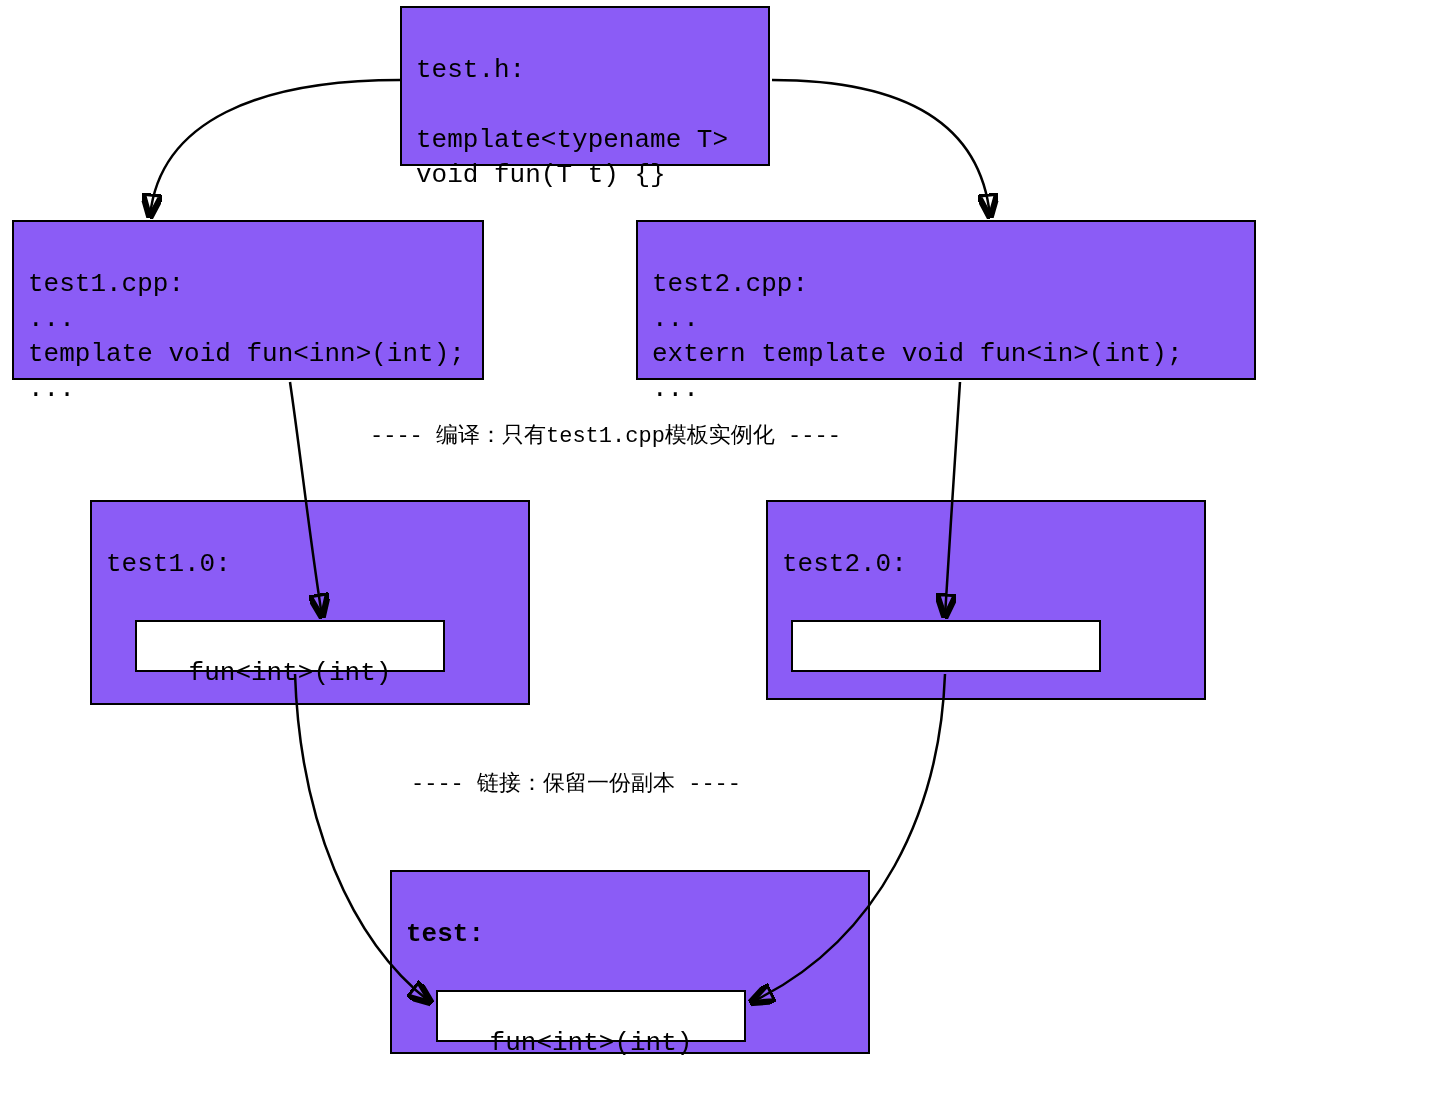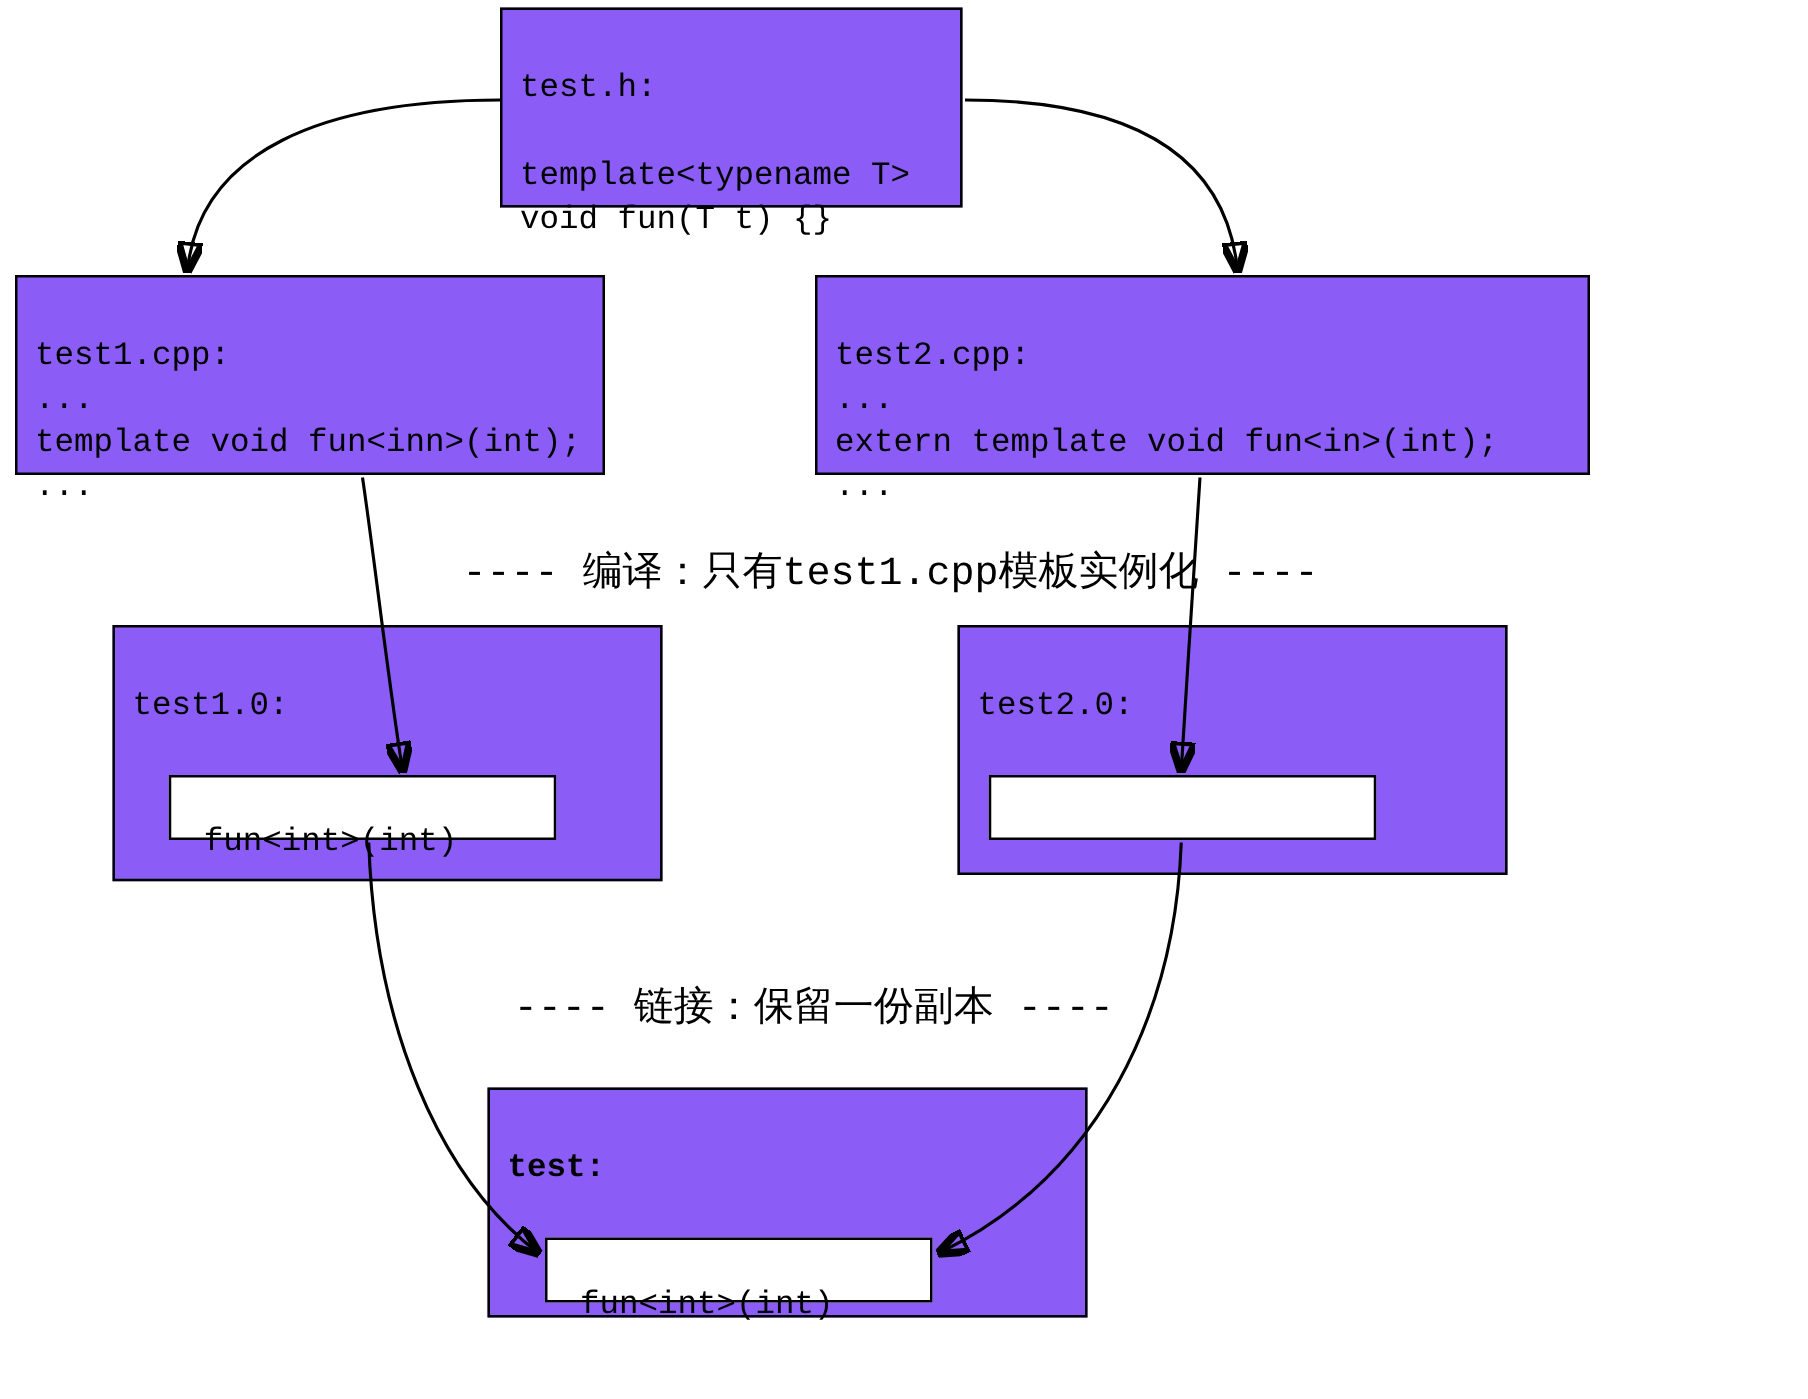--- a/index.html
+++ b/index.html
@@ -21,27 +21,27 @@
     white-space: pre;
     line-height: 1.35;
   }
   .inner-box {
     position: absolute;
     border: 2px solid #000;
     background: #fff;
     padding: 6px 26px;
     box-sizing: border-box;
     white-space: pre;
+    text-align: center;
   }
   .dashed-label {
     position: absolute;
     white-space: nowrap;
     font-family: "Microsoft YaHei", "SimSun", "Courier New", sans-serif;
-    font-size: 32px;
-    margin-top: 15px;
+    font-size: 22px;
   }
   svg.arrows {
     position: absolute;
     left: 0;
     top: 0;
     width: 1446px;
     height: 1119px;
     pointer-events: none;
   }
   svg path {
@@ -58,21 +58,21 @@
 
 <span>template&lt;typename T&gt;</span>
 <span>void fun(T t) {}</span></div>
 
 <div class="box" style="left:12px; top:220px; width:472px; height:160px;">
 <span>test1.cpp:</span>
 <span>...</span>
 <span>template void fun&lt;inn&gt;(int);</span>
 <span>...</span></div>
 
-<div class="box" style="left:636px; top:220px; width:620px; height:160px;margin-left:16px;">
+<div class="box" style="left:636px; top:220px; width:620px; height:160px;">
 <span>test2.cpp:</span>
 <span>...</span>
 <span>extern template void fun&lt;in&gt;(int);</span>
 <span>...</span></div>
 
 <div class="dashed-label" style="left:370px; top:420px;">----  编译：只有test1.cpp模板实例化 ----</div>
 
 <div class="box" style="left:90px; top:500px; width:440px; height:205px;">
 <span>test1.0:</span></div>
 <div class="inner-box" style="left:135px; top:620px; width:310px; height:52px;">

